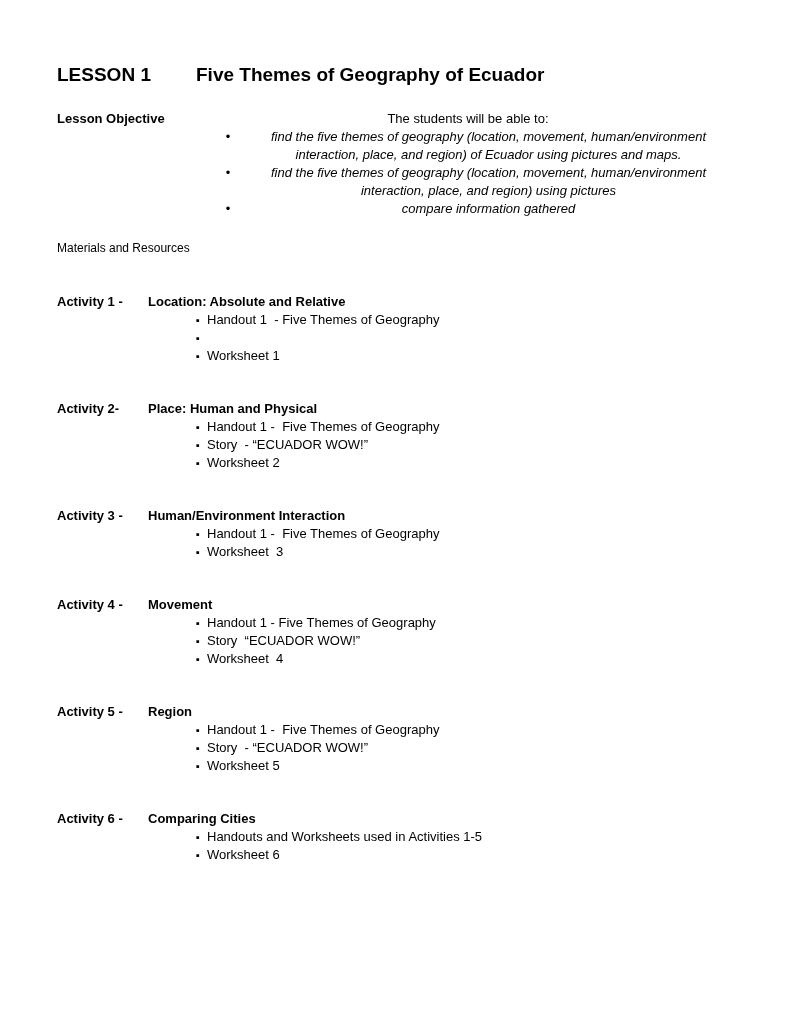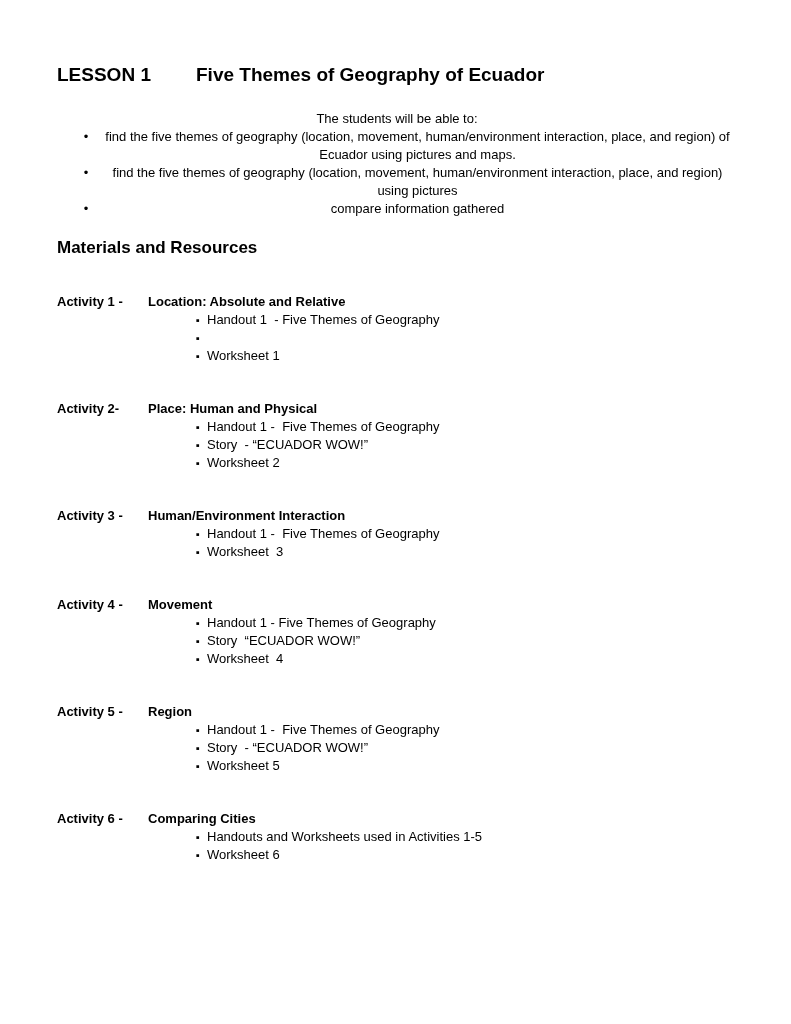--- a/index.html
+++ b/index.html
@@ -52,27 +52,28 @@
     display: flex;
     padding-left: 17px;
   }
   .bullet-row .dot {
     flex: 0 0 24px;
     width: 24px;
   }
   .bullet-row .bullet-text {
     flex: 1 1 auto;
     white-space: pre-wrap;
+    font-style: italic;
   }
 
   
   .materials-heading {
-    font-size: 17px;
+    font-size: 12px;
     line-height: 20px;
-    font-weight: bold;
+    font-weight: normal;
     margin: 0 0 33px 0;
   }
 
   
   .activity {
     margin-bottom: 35px;
   }
   .activity-heading {
     display: flex;
     font-weight: bold;
@@ -106,20 +107,21 @@
 <body>
 
 <div class="page">
 
   <h1 class="title-row">
     <span class="lesson-label">LESSON 1</span>
     <span class="lesson-title">Five Themes of Geography of Ecuador</span>
   </h1>
 
   <div class="objective-row">
+    <span class="obj-label">Lesson Objective</span>
     <div class="obj-body">
       <div class="obj-intro">The students will be able to:</div>
       <div class="bullet-row">
         <span class="dot">•</span>
         <span class="bullet-text">find the five themes of geography (location, movement, human/environment interaction, place, and region) of Ecuador using pictures and maps.</span>
       </div>
       <div class="bullet-row">
         <span class="dot">•</span>
         <span class="bullet-text">find the five themes of geography (location, movement, human/environment interaction, place, and region) using pictures</span>
       </div>

